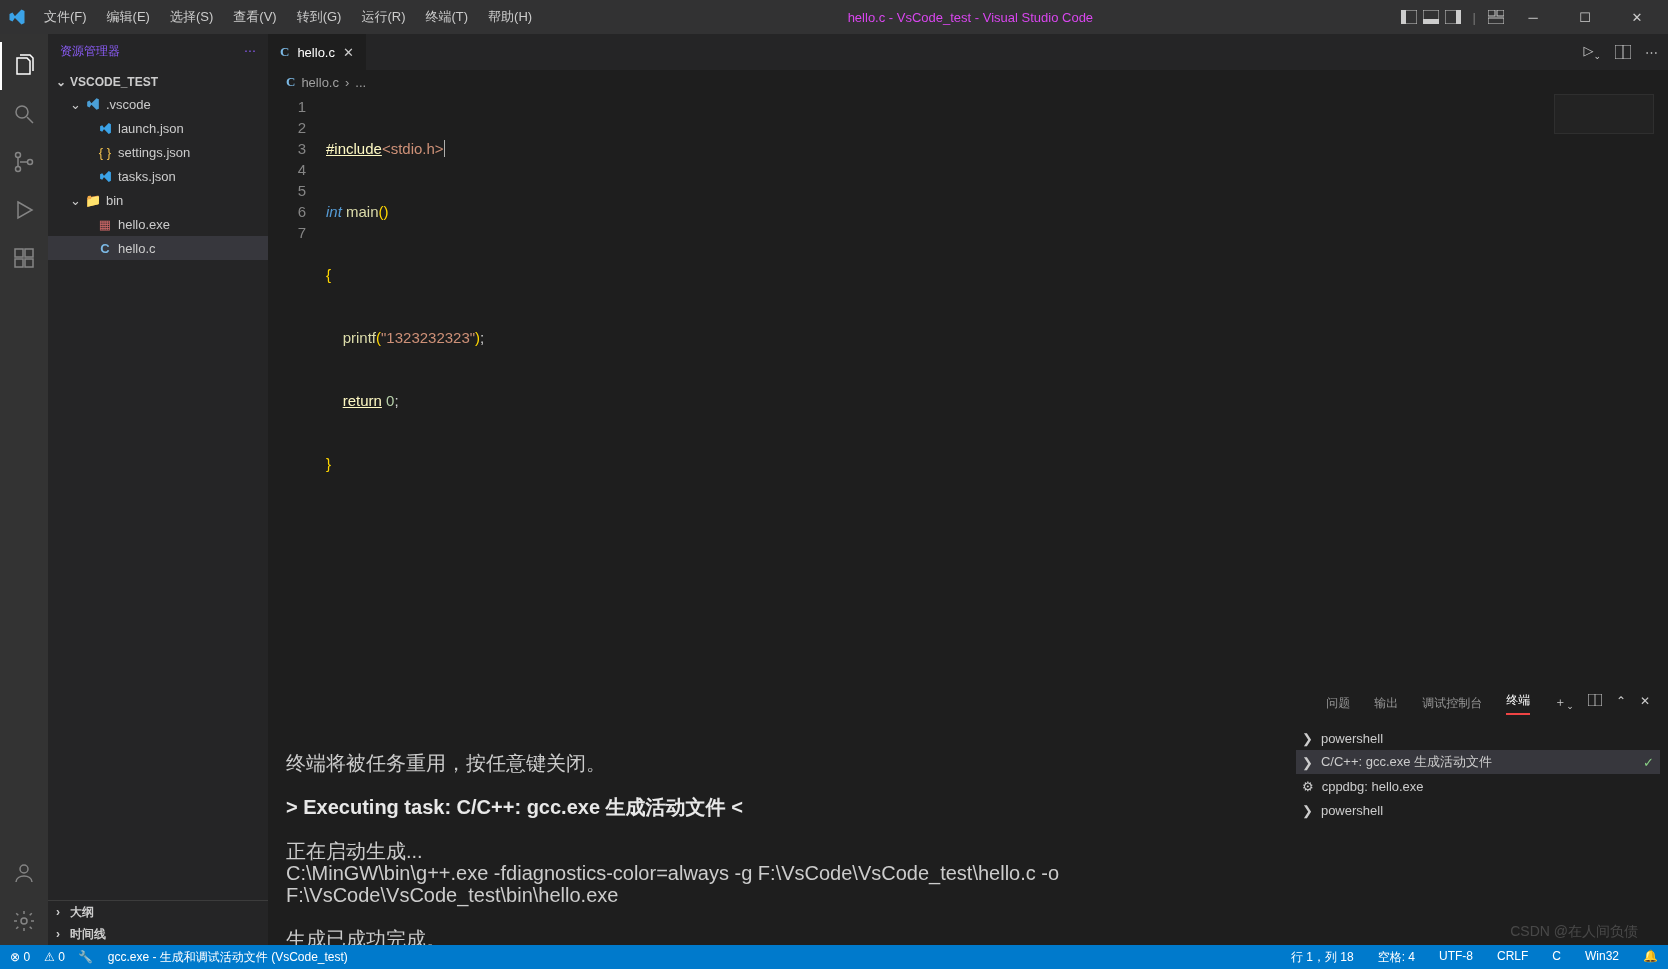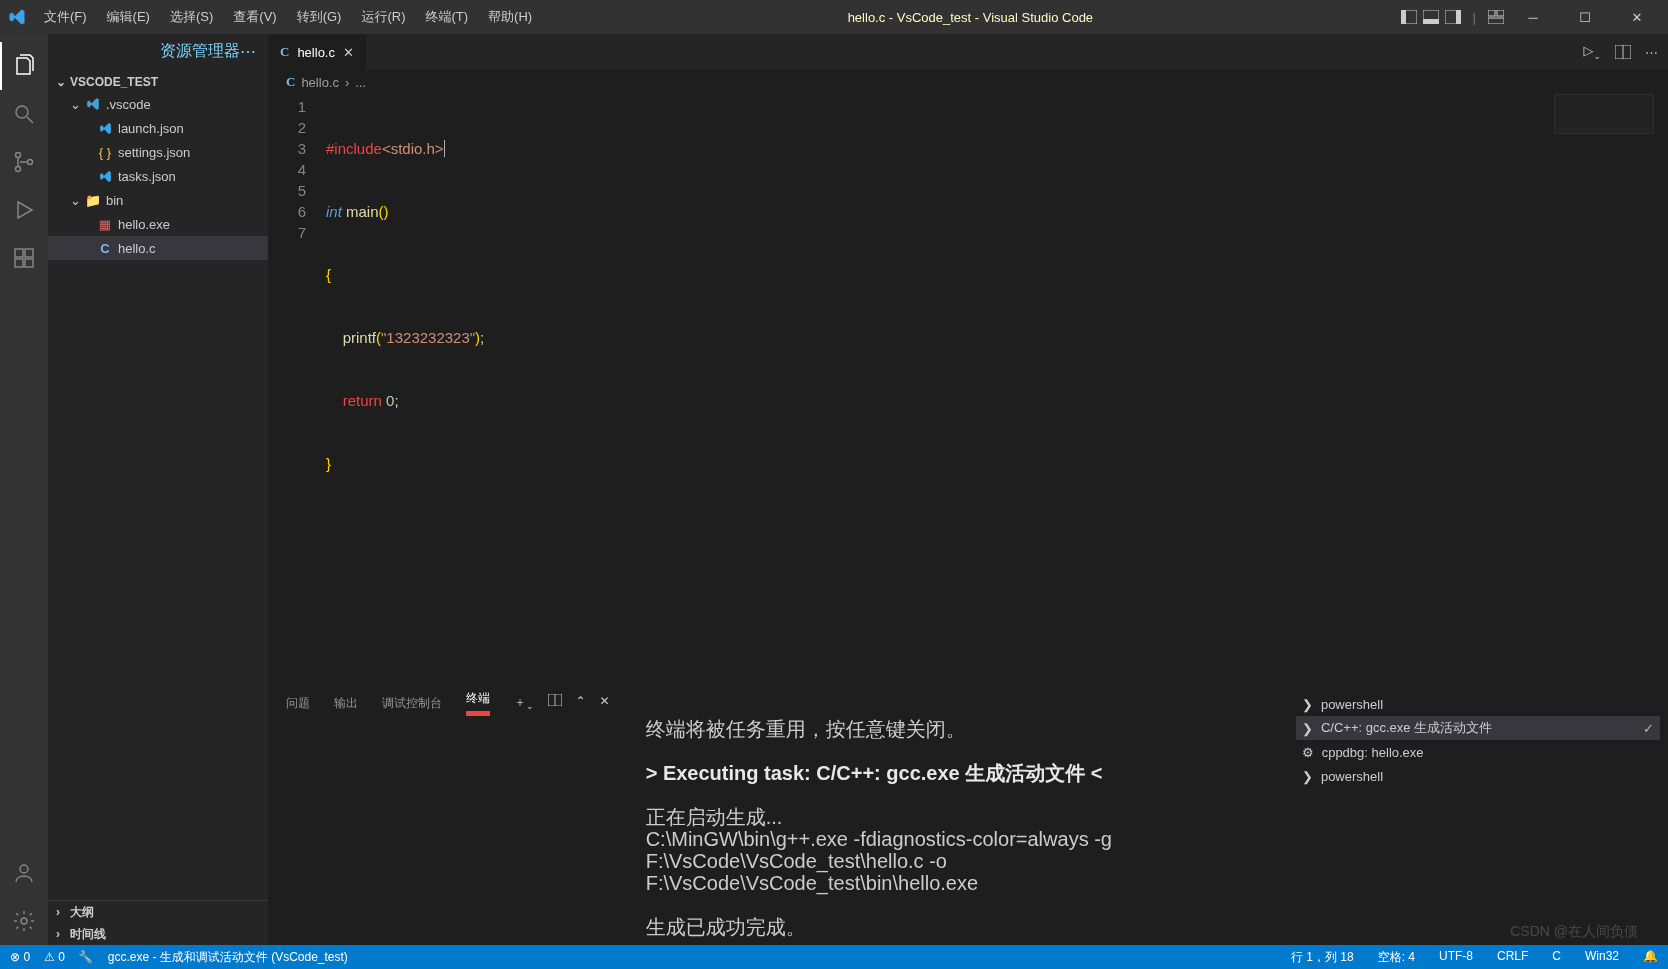--- a/index.html
+++ b/index.html
@@ -1,31 +1,31 @@
 <!DOCTYPE html>
 <html><head>
 <meta charset="utf-8">
 <style>
 * { margin:0; padding:0; box-sizing:border-box; font-family:"Segoe UI",Arial,sans-serif; }
 body { width:1668px; height:969px; background:#1e1e1e; color:#cccccc; overflow:hidden; font-size:13px; display:flex; flex-direction:column; }
 .titlebar { height:34px; background:#323233; display:flex; align-items:center; padding:8px 8px; }
 .vsc-logo { width:18px; height:18px; margin-right:10px; }
 .menu { display:flex; gap:4px; }
 .menu-item { padding:4px 8px; color:#cccccc; font-size:13px; cursor:pointer; }
-.title-center { flex:1; text-align:center; color:#fef9c3; font-size:13px; }
+.title-center { flex:1; text-align:center; color:#d946ef; font-size:13px; }
 .win-controls { display:flex; gap:6px; align-items:center; }
 .layout-icon { width:16px; height:16px; display:inline-flex; align-items:center; justify-content:center; }
 .win-btn { width:46px; height:34px; display:flex; align-items:center; justify-content:center; color:#cccccc; }
 .main { flex:1; display:flex; overflow:hidden; }
 .activitybar { width:48px; background:#333333; display:flex; flex-direction:column; align-items:center; padding-top:8px; }
 .act-icon { width:48px; height:48px; display:flex; align-items:center; justify-content:center; color:#858585; cursor:pointer; }
 .act-icon.active { color:#ffffff; border-left:2px solid #ffffff; }
 .act-spacer { flex:1; }
 .sidebar { width:220px; background:#252526; display:flex; flex-direction:column; }
-.sb-header { height:34px; display:flex; align-items:center; justify-content:flex-end; padding:0 12px; color:#7dd3fc; font-size:16px; }
+.sb-header { height:34px; display:flex; align-items:center; justify-content:space-between; padding:0 12px; color:#8b5cf6; font-size:12px; }
 .sb-section { padding:4px 0; }
 .sb-title { display:flex; align-items:center; padding:3px 8px; font-size:12px; font-weight:bold; color:#cccccc; }
 .sb-chev { width:14px; display:inline-block; color:#cccccc; }
 .tree { font-size:13px; }
 .tree-item { display:flex; align-items:center; height:24px; padding-left:8px; cursor:pointer; }
 .tree-item.selected { background:#37373d; }
 .tree-indent { display:inline-block; }
 .file-icon { width:18px; display:inline-flex; align-items:center; justify-content:center; margin-right:4px; }
 .fold-vscode { color:#4b9fd6; }
 .icon-json { color:#f2c14e; }
@@ -37,32 +37,32 @@
 .tab .close { color:#cccccc; }
 .tab-actions { margin-left:auto; display:flex; align-items:center; gap:14px; padding-right:10px; color:#cccccc; }
 .breadcrumb { height:24px; display:flex; align-items:center; padding-left:18px; color:#a0a0a0; font-size:13px; gap:6px; }
 .code-area { flex:1; display:flex; font-family:Consolas,monospace; font-size:15px; line-height:21px; position:relative; }
 .gutter { width:58px; text-align:right; color:#858585; padding-right:20px; padding-top:2px; }
 .gutter div { height:21px; }
 .code { flex:1; padding-top:2px; white-space:pre; }
 .code div { height:21px; }
 .cursor { border-right:1px solid #aeafad; }
 .kw { color:#569cd6;font-style:italic; }
-.pre { color:#ef4444; }
+.pre { color:#fef9c3;text-decoration:underline; }
 .str { color:#ce9178; }
 .fn { color:#dcdcaa; }
 .num { color:#b5cea8; }
 .brace { color:#ffd700; }
 .pun { color:#d4d4d4; }
 .txt { color:#d4d4d4; }
 .inc { color:#ce9178; }
 .minimap { position:absolute; right:14px; top:60px; width:100px; height:40px; background:rgba(100,100,100,0.08); border:1px solid rgba(120,120,120,0.15); }
-.panel { height:260px; border-top:1px solid #1e1e1e; background:#1e1e1e; display:flex; flex-direction:row; }
+.panel { height:260px; border-top:1px solid #1e1e1e; background:#1e1e1e; display:flex; flex-direction:column;align-items:flex-end; }
 .panel-tabs { height:34px; display:flex; align-items:center; padding:0 18px; gap:24px; color:#969696; font-size:12px; }
-.panel-tab.active { color:#ffffff; border-bottom:5px solid #ef4444; padding-bottom:4px; }
+.panel-tab.active { color:#ffffff; border-bottom:2px solid #ef4444; padding-bottom:4px; }
 .panel-actions { margin-left:auto; display:flex; gap:14px; color:#cccccc; }
 .panel-body { flex:1; display:flex; overflow:hidden; }
 .term { flex:1; padding:10px 18px; font-family:Consolas,monospace; font-size:20px; line-height:22px; color:#cccccc; white-space:pre-wrap; overflow:hidden; }
 .term .bold { font-weight:bold; color:#e8e8e8; }
 .term-list { width:380px; padding:6px 8px; font-size:13px; }
 .term-li { display:flex; align-items:center; height:24px; padding:0 6px; gap:8px; cursor:pointer; }
 .term-li.active { background:#37373d; }
 .term-li .chk { margin-left:auto; color:#89d185; }
 .sb-collapsed { border-top:1px solid #3c3c3c; }
 .sb-coll-item { height:22px; display:flex; align-items:center; padding-left:8px; font-size:12px; font-weight:bold; color:#cccccc; }

